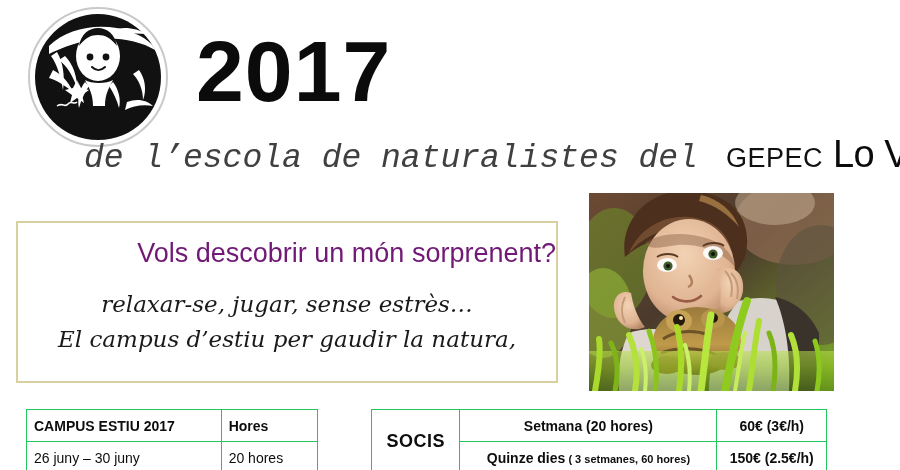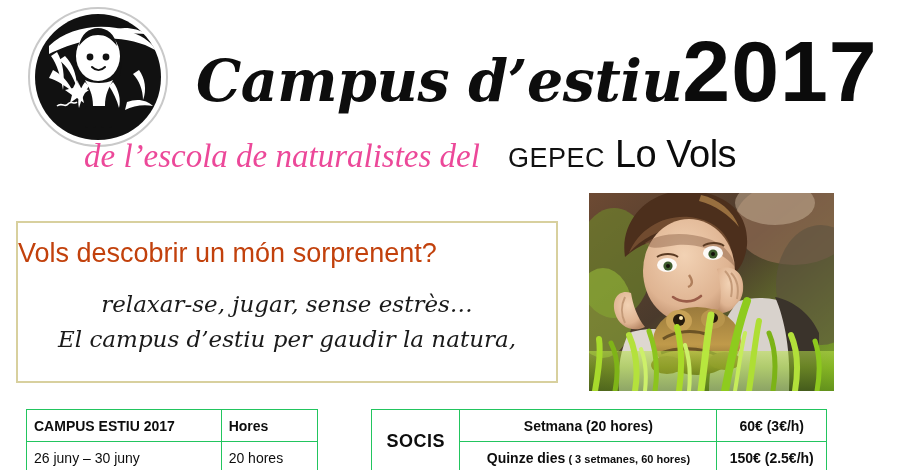--- a/index.html
+++ b/index.html
@@ -61,25 +61,25 @@
 
   #subtitle-line {
     position: absolute;
     left: 84px;
     top: 135px;
     white-space: nowrap;
     display: flex;
     align-items: baseline;
   }
   #subtitle-main {
-    font-family: Liberation Serif, serif;
+    font-family: Liberation Mono, monospace;
     font-style: italic;
     font-size: 33px;
     line-height: 1;
-    color: #ec4899;
+    color: #404040;
   }
   #subtitle-org {
     font-family: "Liberation Sans", sans-serif;
     font-size: 27px;
     line-height: 1;
     color: #111111;
     margin-left: 28px;
     letter-spacing: 0.5px;
   }
   #subtitle-place {
@@ -97,25 +97,25 @@
     left: 16px;
     top: 221px;
     width: 542px;
     height: 162px;
     border: 2px solid #d8d09e;
     background: #ffffff;
     box-sizing: border-box;
   }
   #callout-question {
     margin: 16px 0 0 0;
-    text-align: left;
+    text-align: right;
     font-family: "Liberation Sans", sans-serif;
     font-size: 27px;
     font-weight: normal;
-    color: #c2410c;
+    color: #701a75;
     line-height: 1.1;
   }
   .callout-body-line {
     text-align: center;
     font-family: "DejaVu Serif", serif;
     font-style: italic;
     font-size: 23px;
     color: #1a1a1a;
     line-height: 1.55;
   }
@@ -230,21 +230,20 @@
 
       <rect x="58" y="100" width="11" height="22" rx="2.5" fill="#111111"></rect>
       <rect x="74" y="100" width="11" height="22" rx="2.5" fill="#111111"></rect>
       <rect x="68" y="106" width="7" height="5" fill="#111111"></rect>
 
       <path d="M30 100 c5 -4 8 2 11 -2 c3 -4 6 1 9 -2" stroke="#ffffff" stroke-width="1.6" fill="none"></path>
     </svg>
   </div>
 
   <div id="title-line">
-    <span id="title-main">Campus d’estiu</span>
     <span id="title-year">2017</span>
   </div>
 
   <div id="subtitle-line">
     <span id="subtitle-main">de l’escola de naturalistes del</span>
     <span id="subtitle-org">GEPEC</span>
     <span id="subtitle-place">Lo Vols</span>
   </div>
 
 </div>

